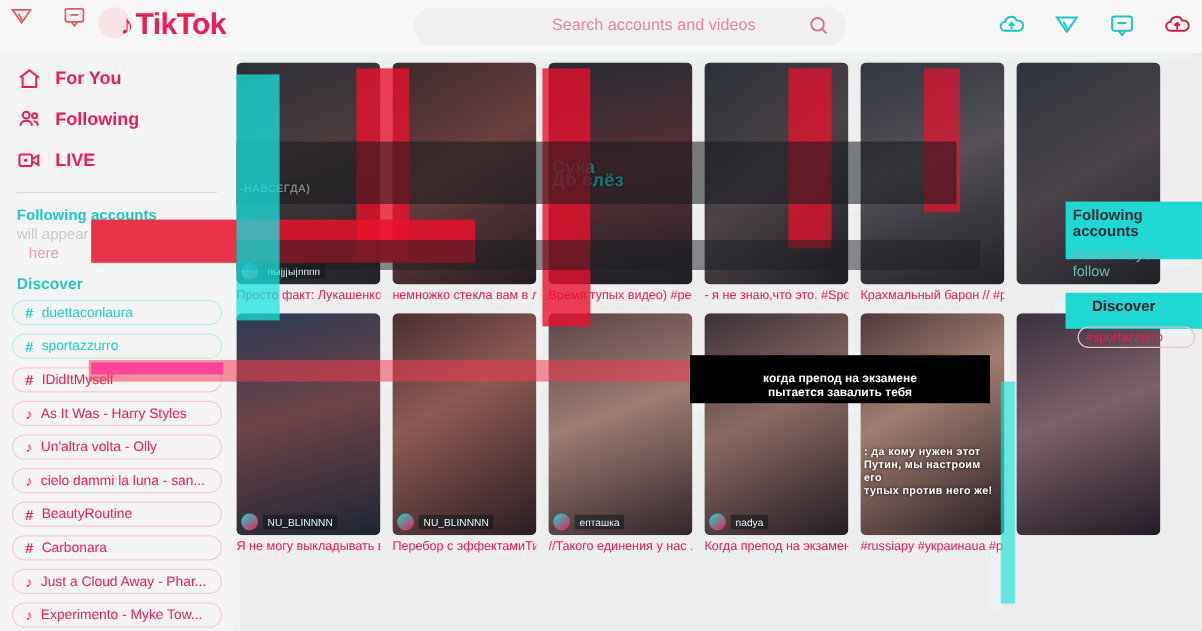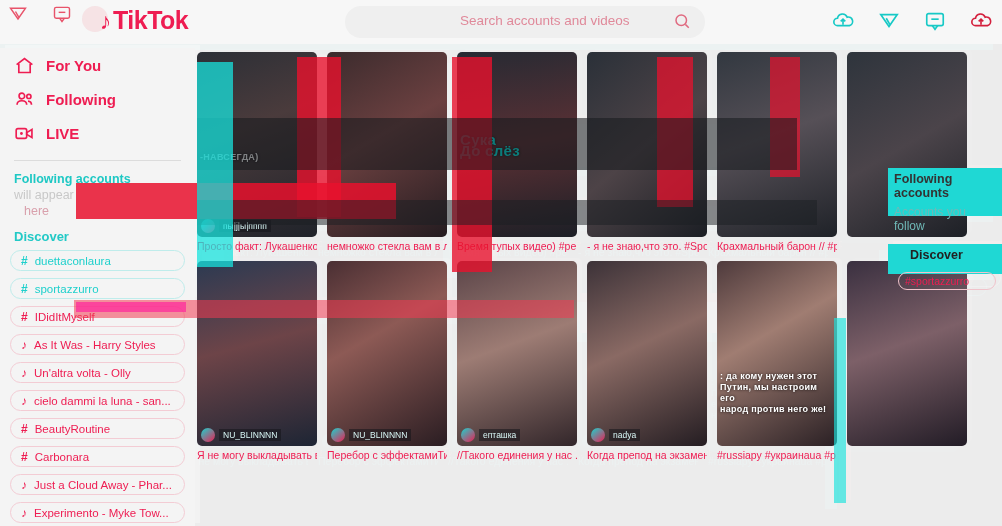--- a/index.html
+++ b/index.html
@@ -889,33 +889,37 @@
                 <div class="uname" style="color: rgb(216, 247, 246); background: rgba(20, 20, 25, 0.55); padding: 1px 4px;">nadya</div>
               </div>
             </div>
             <div class="cap" style="color: rgb(238, 29, 82);">Когда препод на экзамен...</div>
           </div>
           <div class="card">
             <div class="thumb">
               <div class="bg" style="background: linear-gradient(150deg, rgb(78, 58, 60) 0%, rgb(160, 125, 114) 40%, rgb(42, 32, 36) 100%);"></div>
               <div class="ovl" style="white-space: pre-line; color: rgb(255, 255, 255); text-shadow: rgba(0, 0, 0, 0.9) 0px 0px 3px; top: 110px;">: да кому нужен этот
 Путин, мы настроим его
-народ против него же!</div>
+тупых против него же!</div>
             </div>
             <div class="cap" style="color: rgb(238, 29, 82);">#russiaру #украинаua #р...</div>
           </div>
           <div class="card">
             <div class="thumb">
               <div class="bg" style="background: linear-gradient(160deg, rgb(58, 48, 64) 0%, rgb(125, 96, 104) 45%, rgb(34, 28, 38) 100%);"></div>
             </div>
             <div class="cap" style="color: rgb(238, 29, 82);"></div>
           </div>
         </div>
     </div>
 
+    <div class="band" style="left:575px; top:296px; width:250px; background:#000; color:#fff; font-size:10px; font-weight:bold; text-align:center; line-height:12px; padding:2px 0; white-space:pre-line;">
+      <span>когда препод на экзамене
+пытается завалить тебя</span>
+    </div>
 
     <div class="rpanel" style="left:888px; top:168px; width:114px; height:48px; background:#1fd8d4; padding:4px 6px;">
       <div class="rp-t" style="color:#333">Following accounts</div>
       <div class="rp-s" style="color:#6fb9b7;margin-top:5px">Accounts you follow</div>
     </div>
     <div class="rpanel" style="left:888px; top:244px; width:114px; height:30px; background:#1fd8d4; padding:4px 6px;">
       <div class="rp-t" style="color:#222;padding-left:16px">Discover</div>
     </div>
     <div class="rpanel" style="left:898px; top:272px; width:98px; height:18px; border:1px solid #f0c3cb; border-radius:9px; font-size:10.5px; color:#ee1d52; padding:2px 6px; white-space:nowrap; overflow:hidden;">
       <span>#sportazzurro</span>

